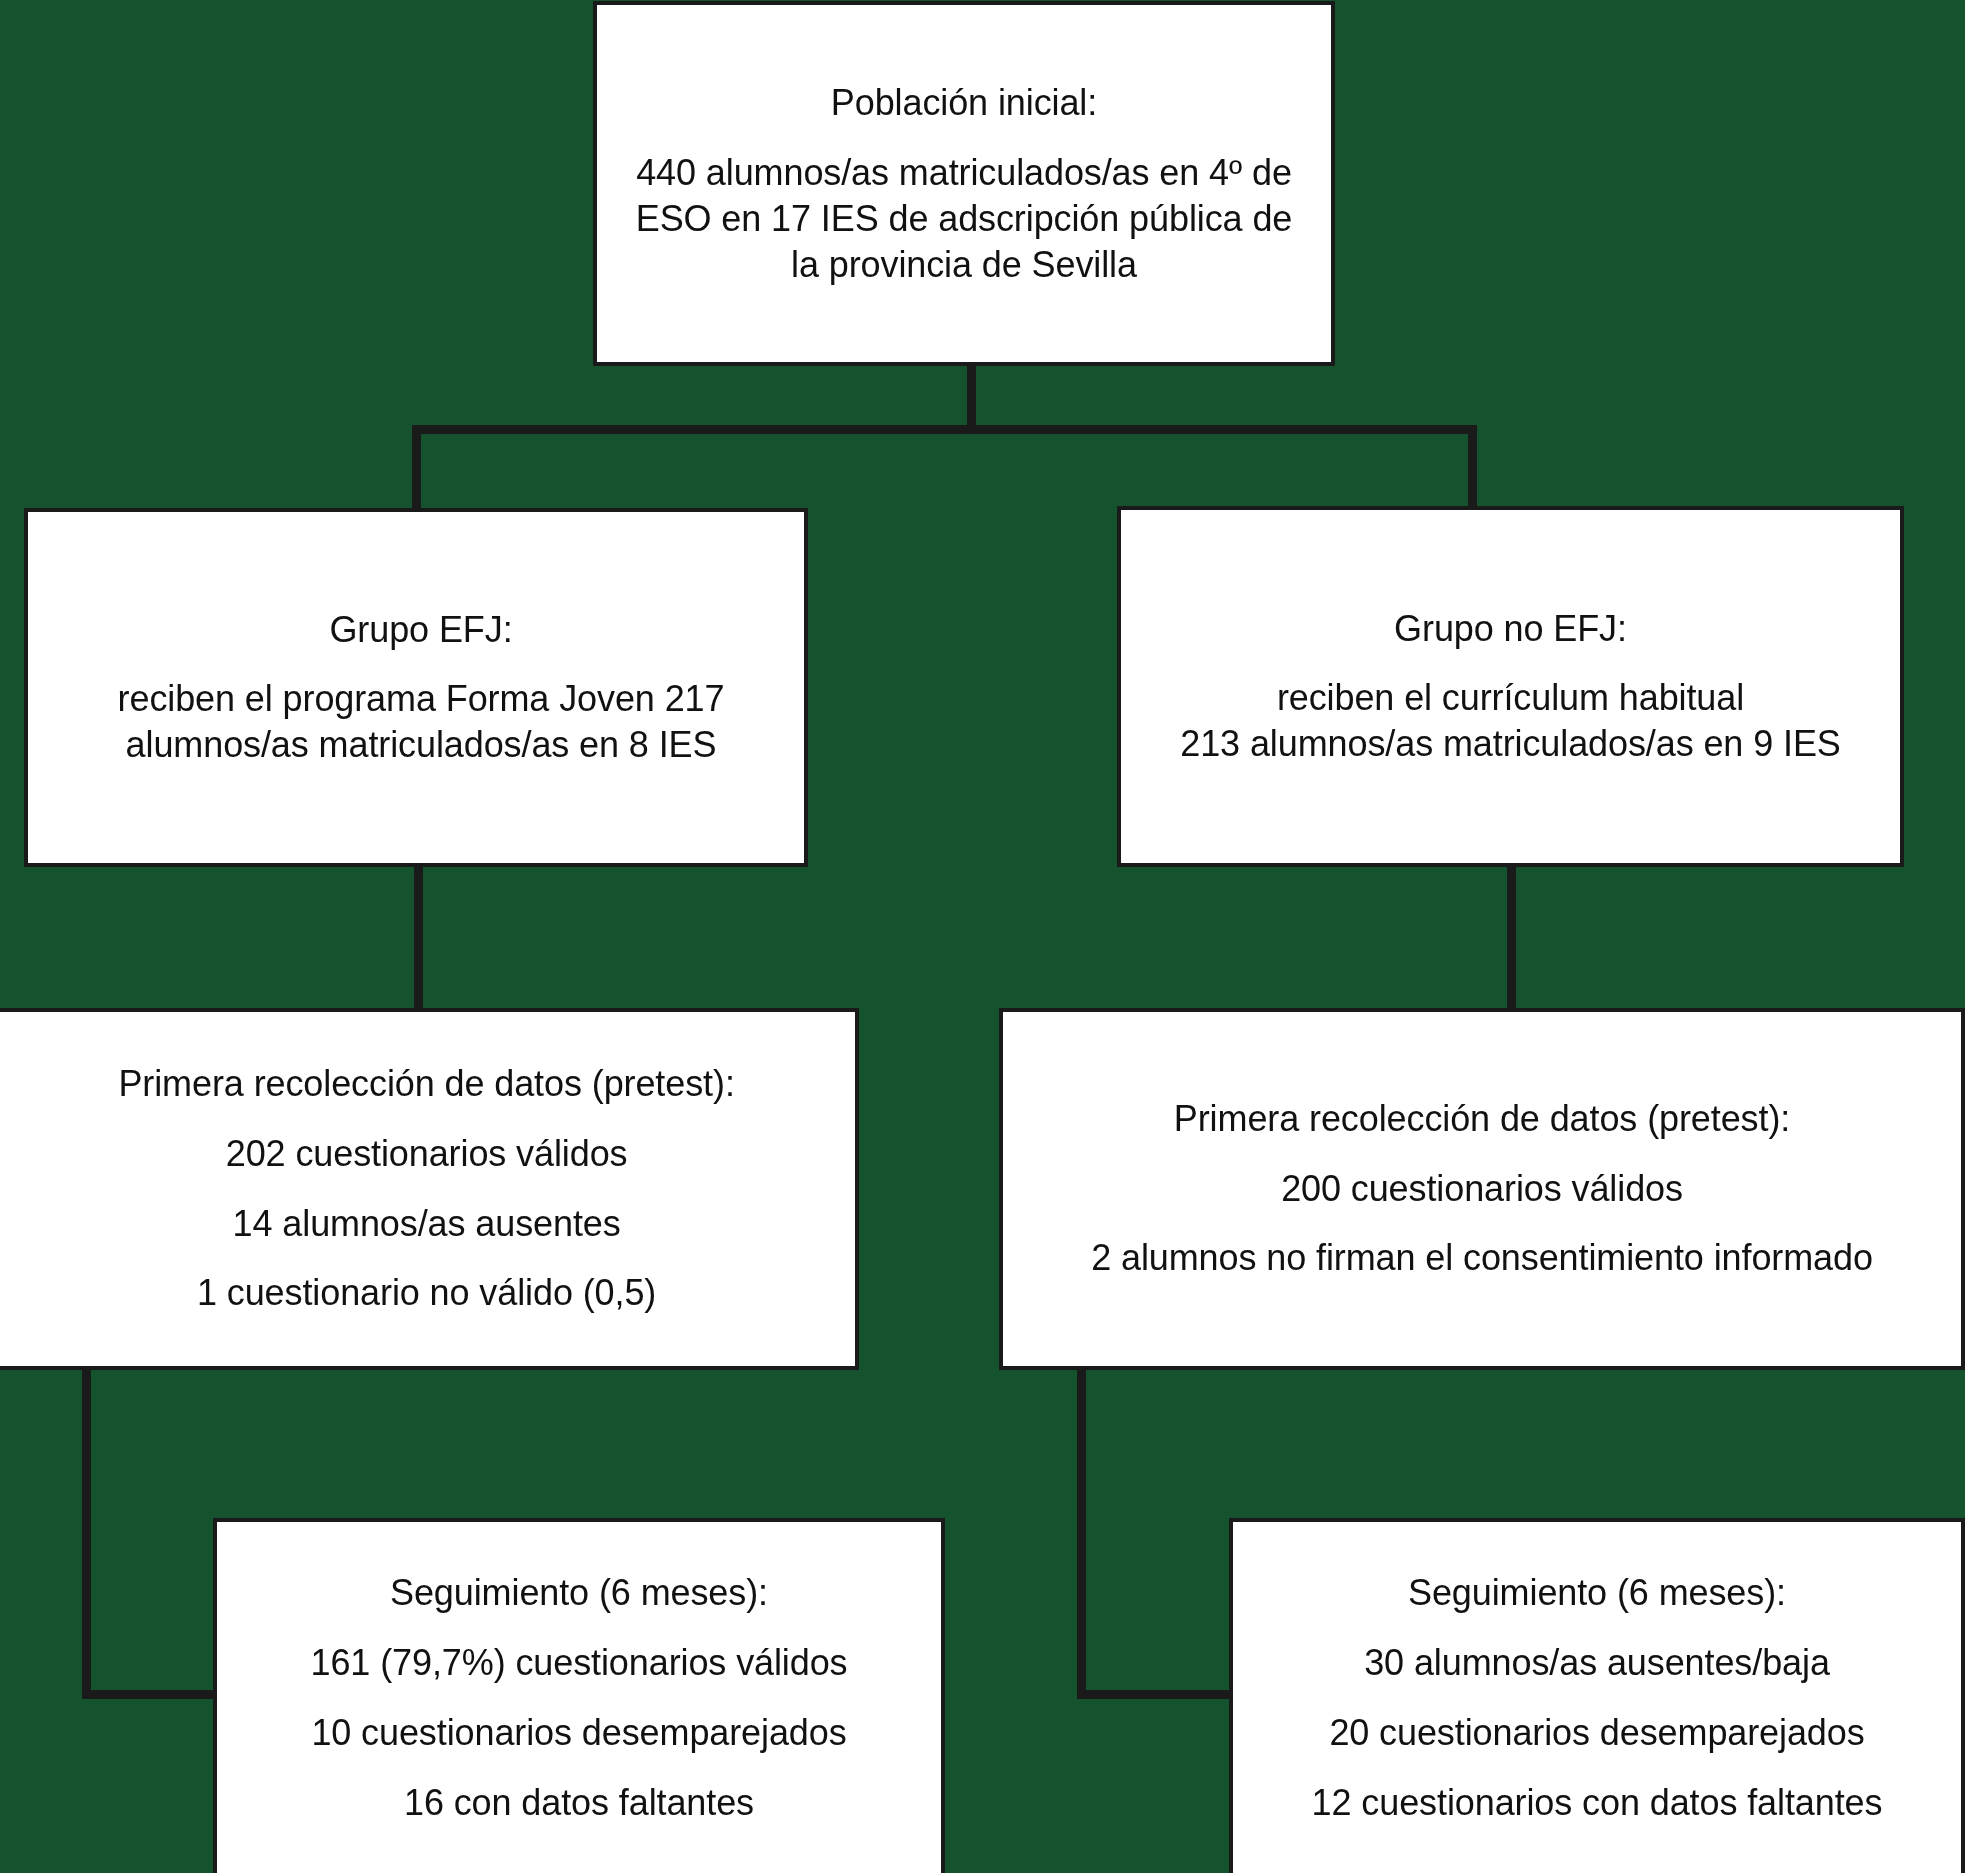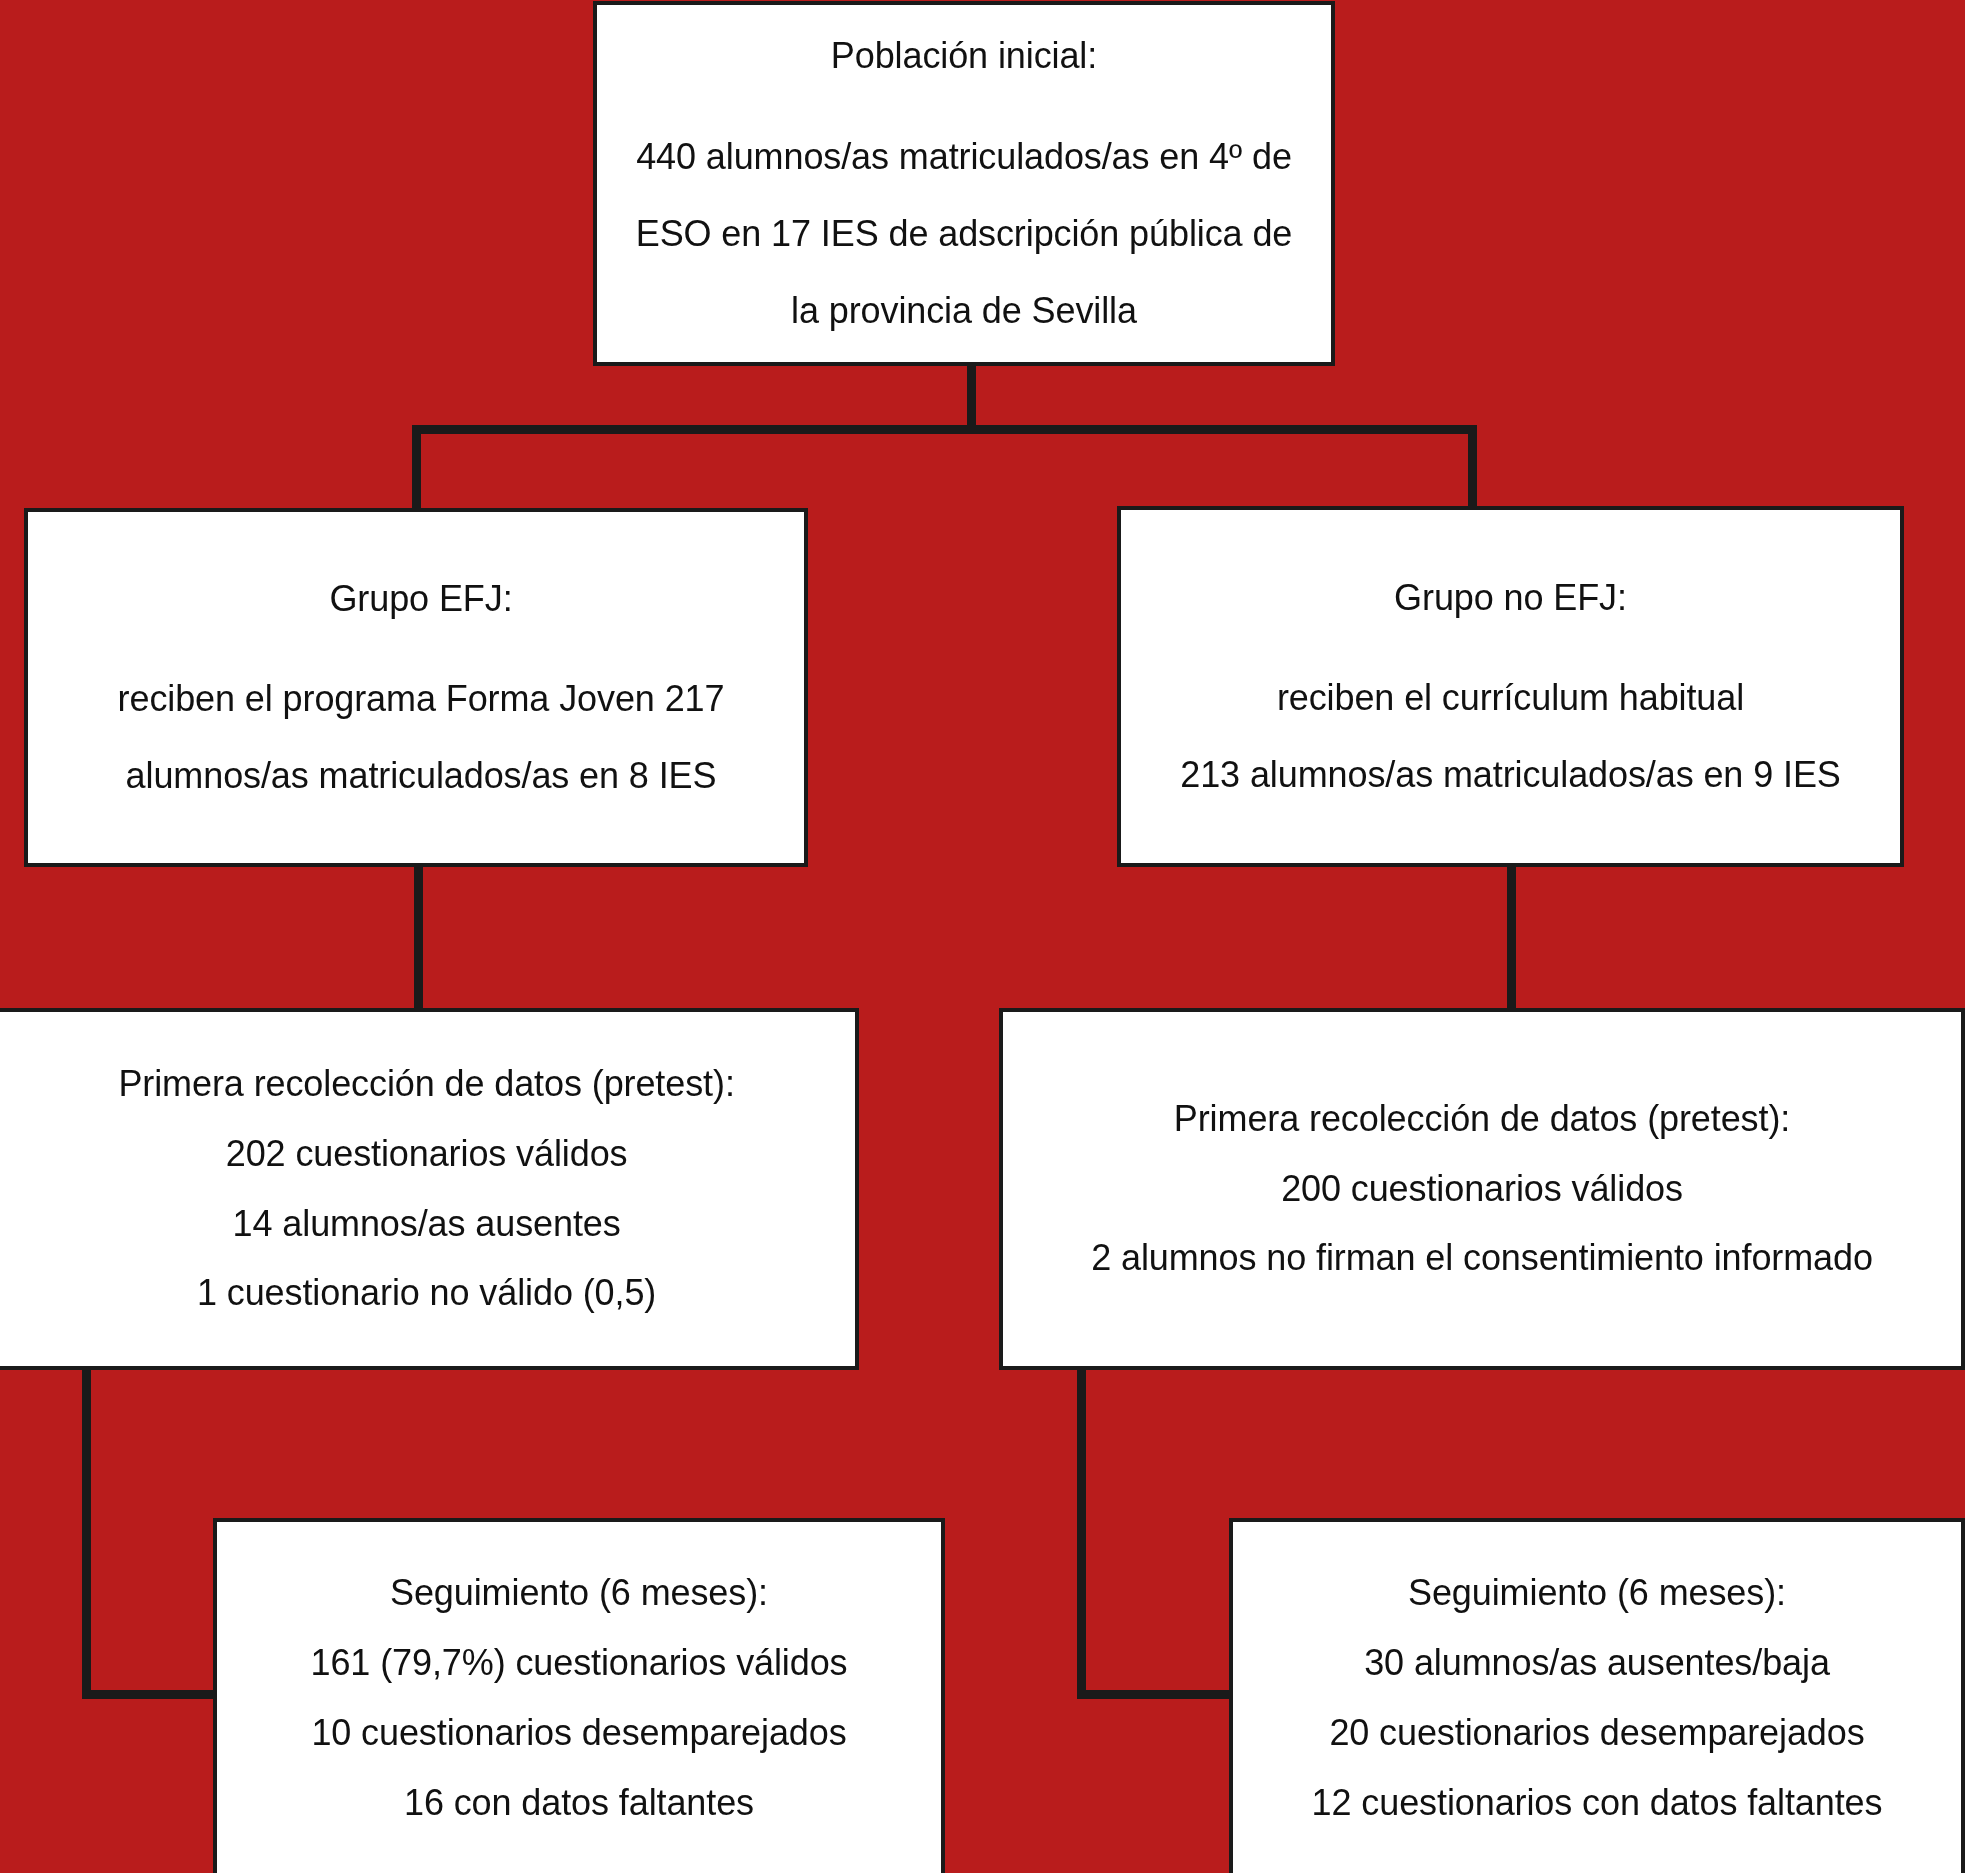--- a/index.html
+++ b/index.html
@@ -7,21 +7,21 @@
     padding: 0;
     background: #ffffff;
   }
   body {
     font-family: "Liberation Sans", sans-serif;
   }
   #flowchart-root {
     position: relative;
     width: 1965px;
     height: 1874px;
-    background: #b91c1c;
+    background: #14532d;
     overflow: hidden;
   }
   .node-box {
     position: absolute;
     box-sizing: border-box;
     border: 4.7px solid #1a1a1a;
     background: #ffffff;
     display: flex;
     flex-direction: column;
     align-items: center;
@@ -36,21 +36,20 @@
     font-size: 36px;
     line-height: 1.30;
     letter-spacing: -0.1px;
     white-space: nowrap;
   }
   .node-line.gap-after {
     margin-bottom: 23px;
   }
   .node-line.tight {
     line-height: 1.28;
-    margin-top: 31px;
   }
 
   
   .conn {
     position: absolute;
     background: #1a1a1a;
     z-index: 1;
   }
   .conn-h { height: 8.7px; }
   .conn-v { width: 8.7px; }

